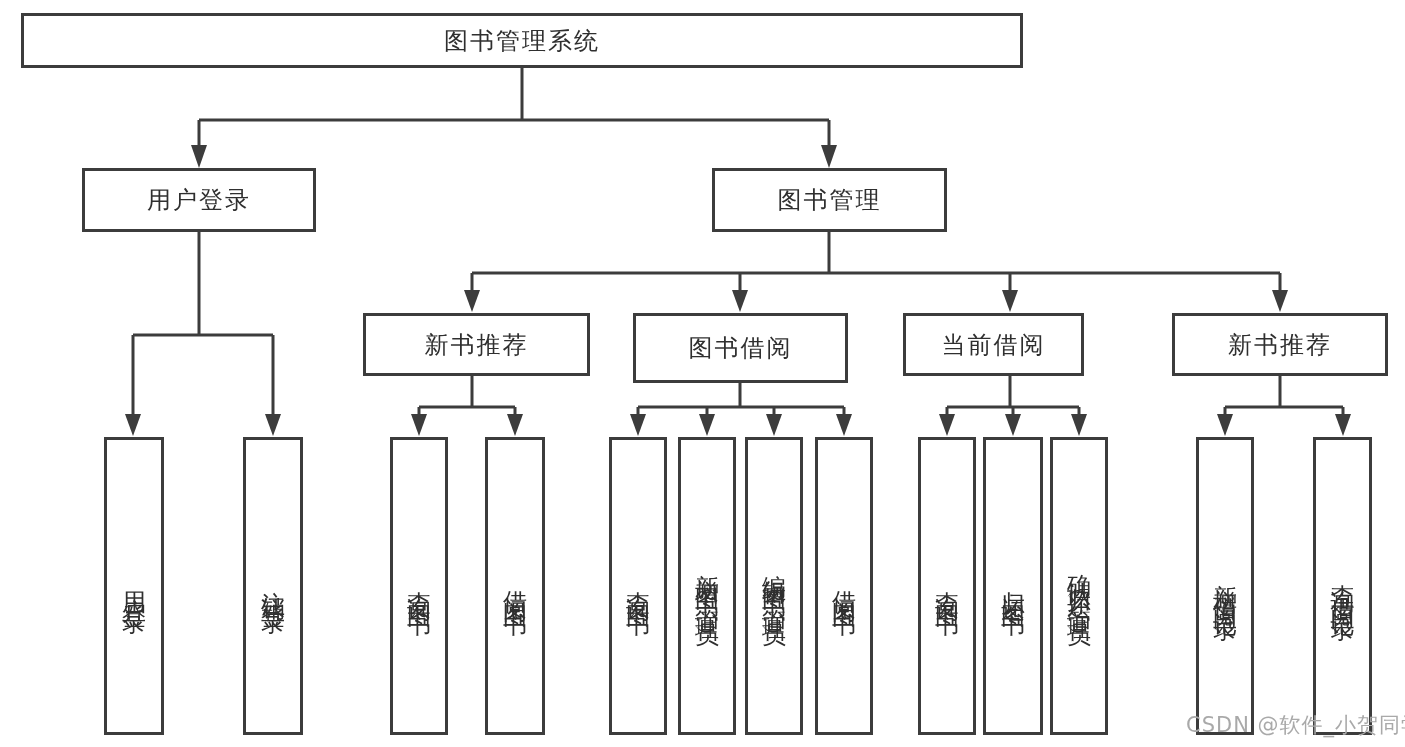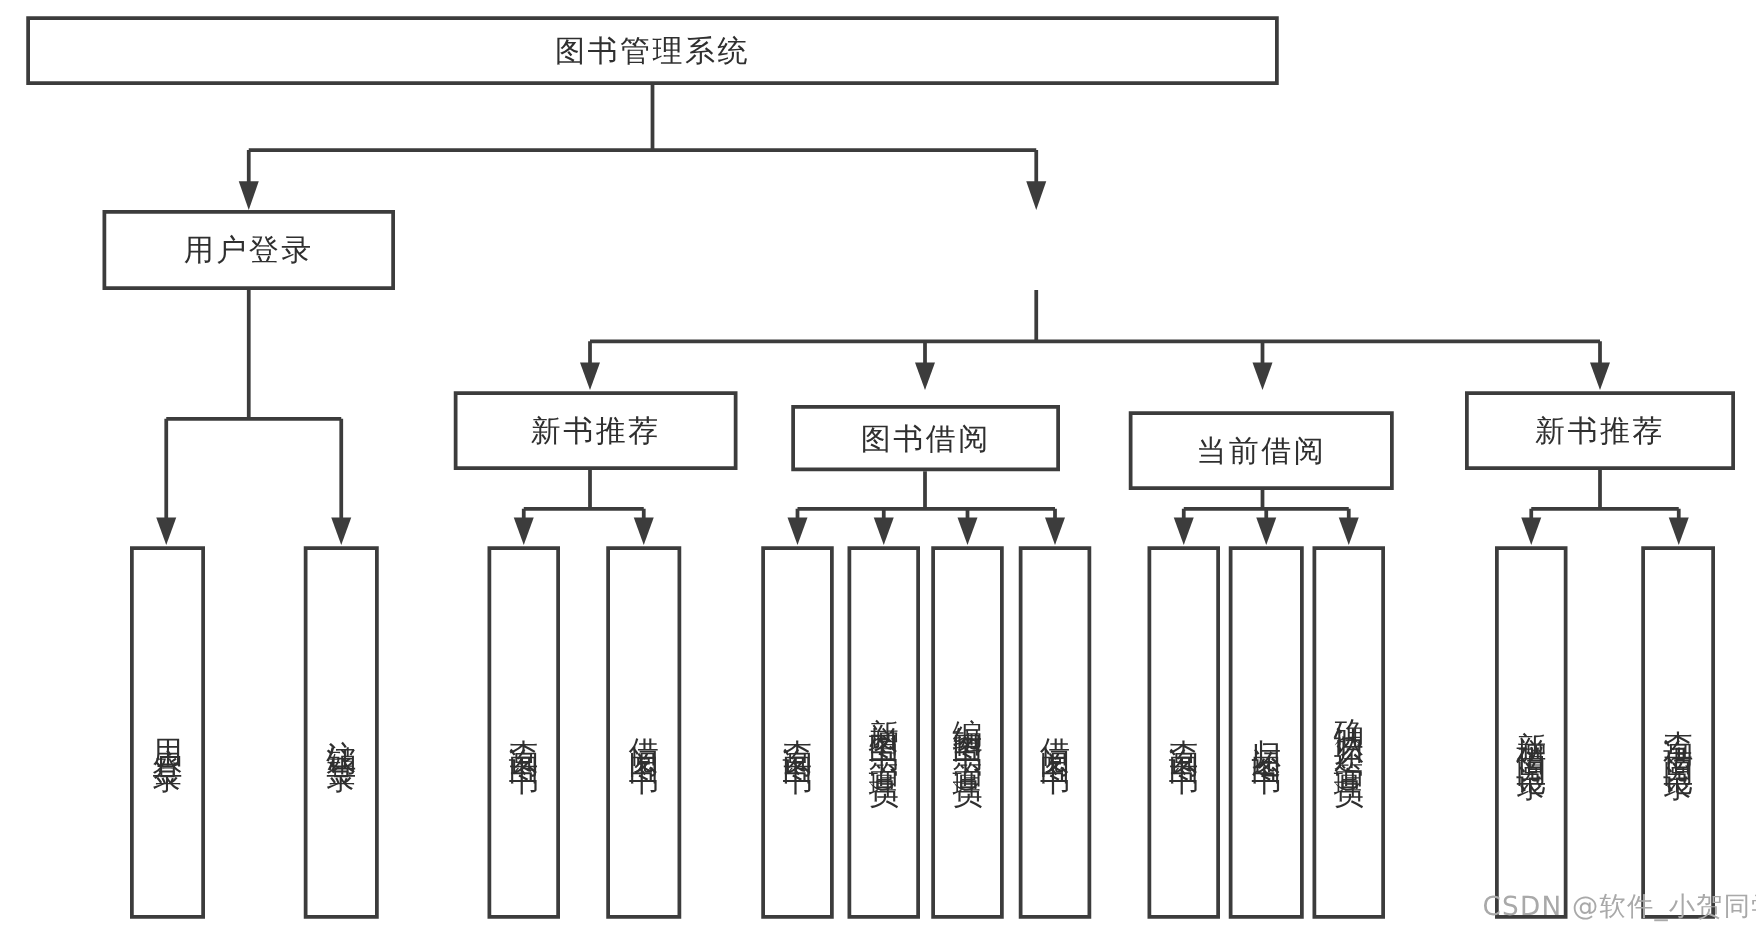--- a/index.html
+++ b/index.html
@@ -119,28 +119,31 @@
     </g>
   </svg>
 
   <div class="box" style="left:21px;top:13px;width:1002px;height:55px">
     <span class="lbl">图书管理系统</span>
   </div>
 
   <div class="box" style="left:82px;top:168px;width:234px;height:64px">
     <span class="lbl">用户登录</span>
   </div>
+  <div class="box" style="left:712px;top:168px;width:235px;height:64px">
+    <span class="lbl">图书管理</span>
+  </div>
 
   <div class="box" style="left:363px;top:313px;width:227px;height:63px">
     <span class="lbl">新书推荐</span>
   </div>
-  <div class="box" style="left:633px;top:324px;width:215px;height:53px">
+  <div class="box" style="left:633px;top:313px;width:215px;height:70px">
     <span class="lbl">图书借阅</span>
   </div>
-  <div class="box" style="left:903px;top:329px;width:212px;height:63px">
+  <div class="box" style="left:903px;top:313px;width:181px;height:63px">
     <span class="lbl">当前借阅</span>
   </div>
   <div class="box" style="left:1172px;top:313px;width:216px;height:63px">
     <span class="lbl">新书推荐</span>
   </div>
 
   <div class="box v" style="left:104px;top:437px;width:60px;height:298px">
     <span class="lbl">用户登录</span>
   </div>
   <div class="box v" style="left:243px;top:437px;width:60px;height:298px">

